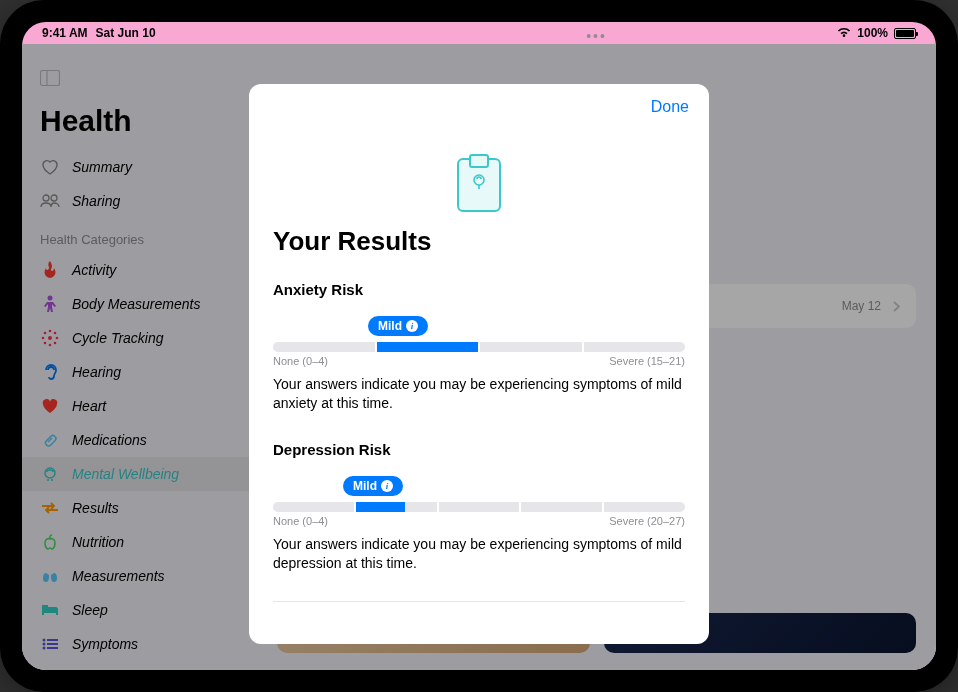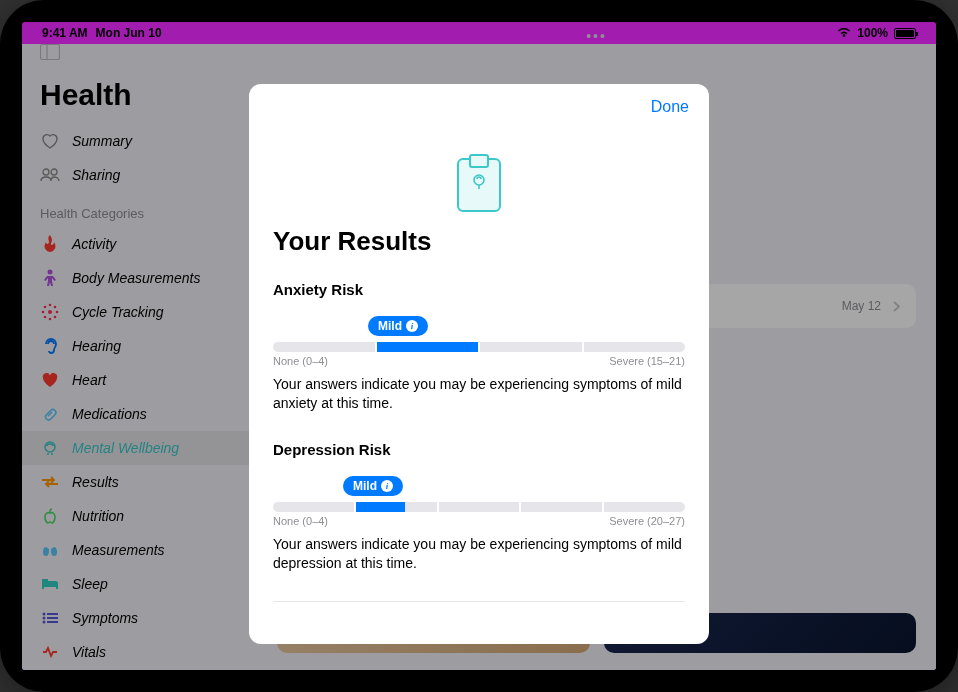--- a/index.html
+++ b/index.html
@@ -18,22 +18,22 @@
       background: #000;
       border-radius: 44px;
       padding: 22px;
       position: relative;
       box-shadow: 0 10px 50px rgba(0,0,0,0.5);
     }
     
     .screen {
       width: 100%;
       height: 100%;
-      background: #a21caf;
-      border-radius: 3px;
+      background: #f9a8d4;
+      border-radius: 24px;
       overflow: hidden;
       position: relative;
     }
     
     .status-bar {
       display: flex;
       justify-content: space-between;
       align-items: center;
       padding: 4px 20px;
       font-size: 12px;
@@ -79,21 +79,21 @@
     
     .app-content {
       display: flex;
       height: calc(100% - 22px);
       position: relative;
     }
     
     .sidebar {
       width: 235px;
       background: #f2f2f7;
-      padding: 0 0;
+      padding: 26px 0;
       overflow-y: auto;
     }
     
     .sidebar-toggle {
       width: 20px;
       height: 16px;
       margin: 0 0 14px 18px;
       opacity: 0.5;
     }
     
@@ -356,21 +356,21 @@
   </style>
 </head>
 <body>
 
 <div class="device-frame">
   <div class="screen">
 
     <div class="status-bar">
       <div class="status-left">
         <span>9:41 AM</span>
-        <span>Mon Jun 10</span>
+        <span>Sat Jun 10</span>
       </div>
       <div class="status-right">
         <svg class="wifi-icon" viewBox="0 0 16 12">
             <path d="M8 10.5a1.5 1.5 0 100-3 1.5 1.5 0 000 3zM4 6a6 6 0 018 0l-1.3 1.3a4.2 4.2 0 00-5.4 0L4 6zM1 3a10.2 10.2 0 0114 0l-1.3 1.3a8.4 8.4 0 00-11.4 0L1 3z" fill="#000"></path>
           </svg>
         <span>100%</span>
         <div class="battery-icon">
             <div class="battery-fill"></div>
           </div>
       </div>

